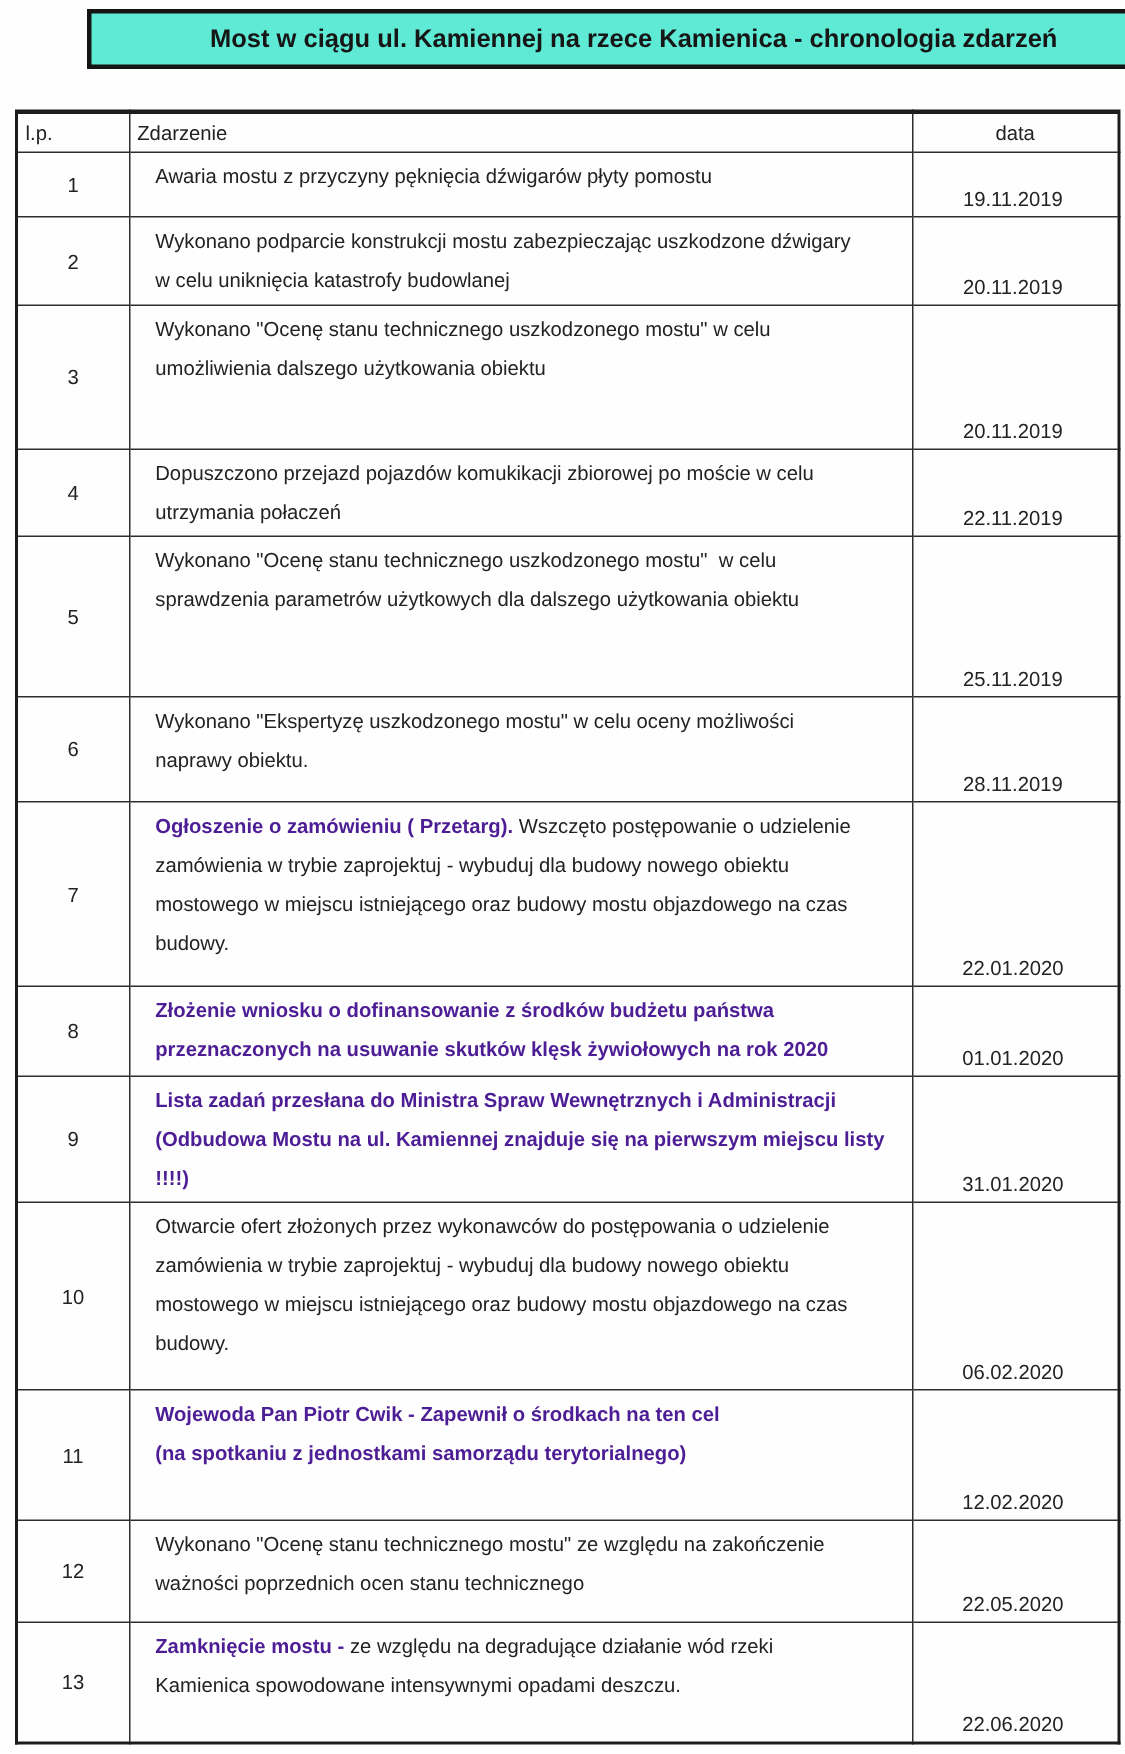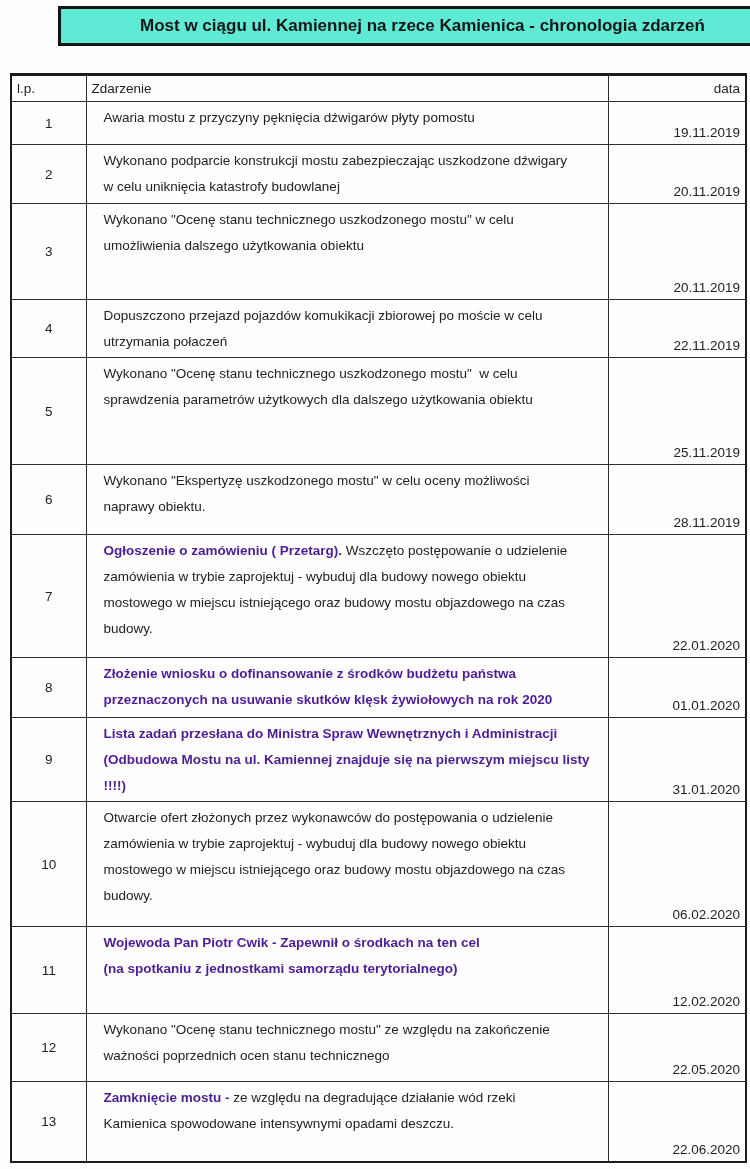--- a/index.html
+++ b/index.html
@@ -58,21 +58,21 @@
   }
   th.h-num, th.h-event {
     font-weight: normal;
     text-align: left;
     vertical-align: middle;
     padding: 2px 5px;
     height: 27px;
   }
   th.h-date {
     font-weight: normal;
-    text-align: right;
+    text-align: center;
     vertical-align: middle;
     padding: 2px 5px;
     height: 27px;
   }
   td.c-num {
     text-align: center;
     vertical-align: middle;
     padding: 0;
   }
   td.c-event {
@@ -80,21 +80,21 @@
     padding: 3px 6px 2px 17px;
     line-height: 26px;
     white-space: pre-wrap;
   }
   td.c-event .b {
     font-weight: bold;
     color: #4c1d95;
   }
   td.c-date {
     vertical-align: bottom;
-    text-align: right;
+    text-align: center;
     padding: 2px 5px 4px 2px;
   }
 </style>
 </head>
 <body>
 
 <div class="page">
 
   <div class="title-box">
     <h1>Most w ciągu ul. Kamiennej na rzece Kamienica - chronologia zdarzeń</h1>

